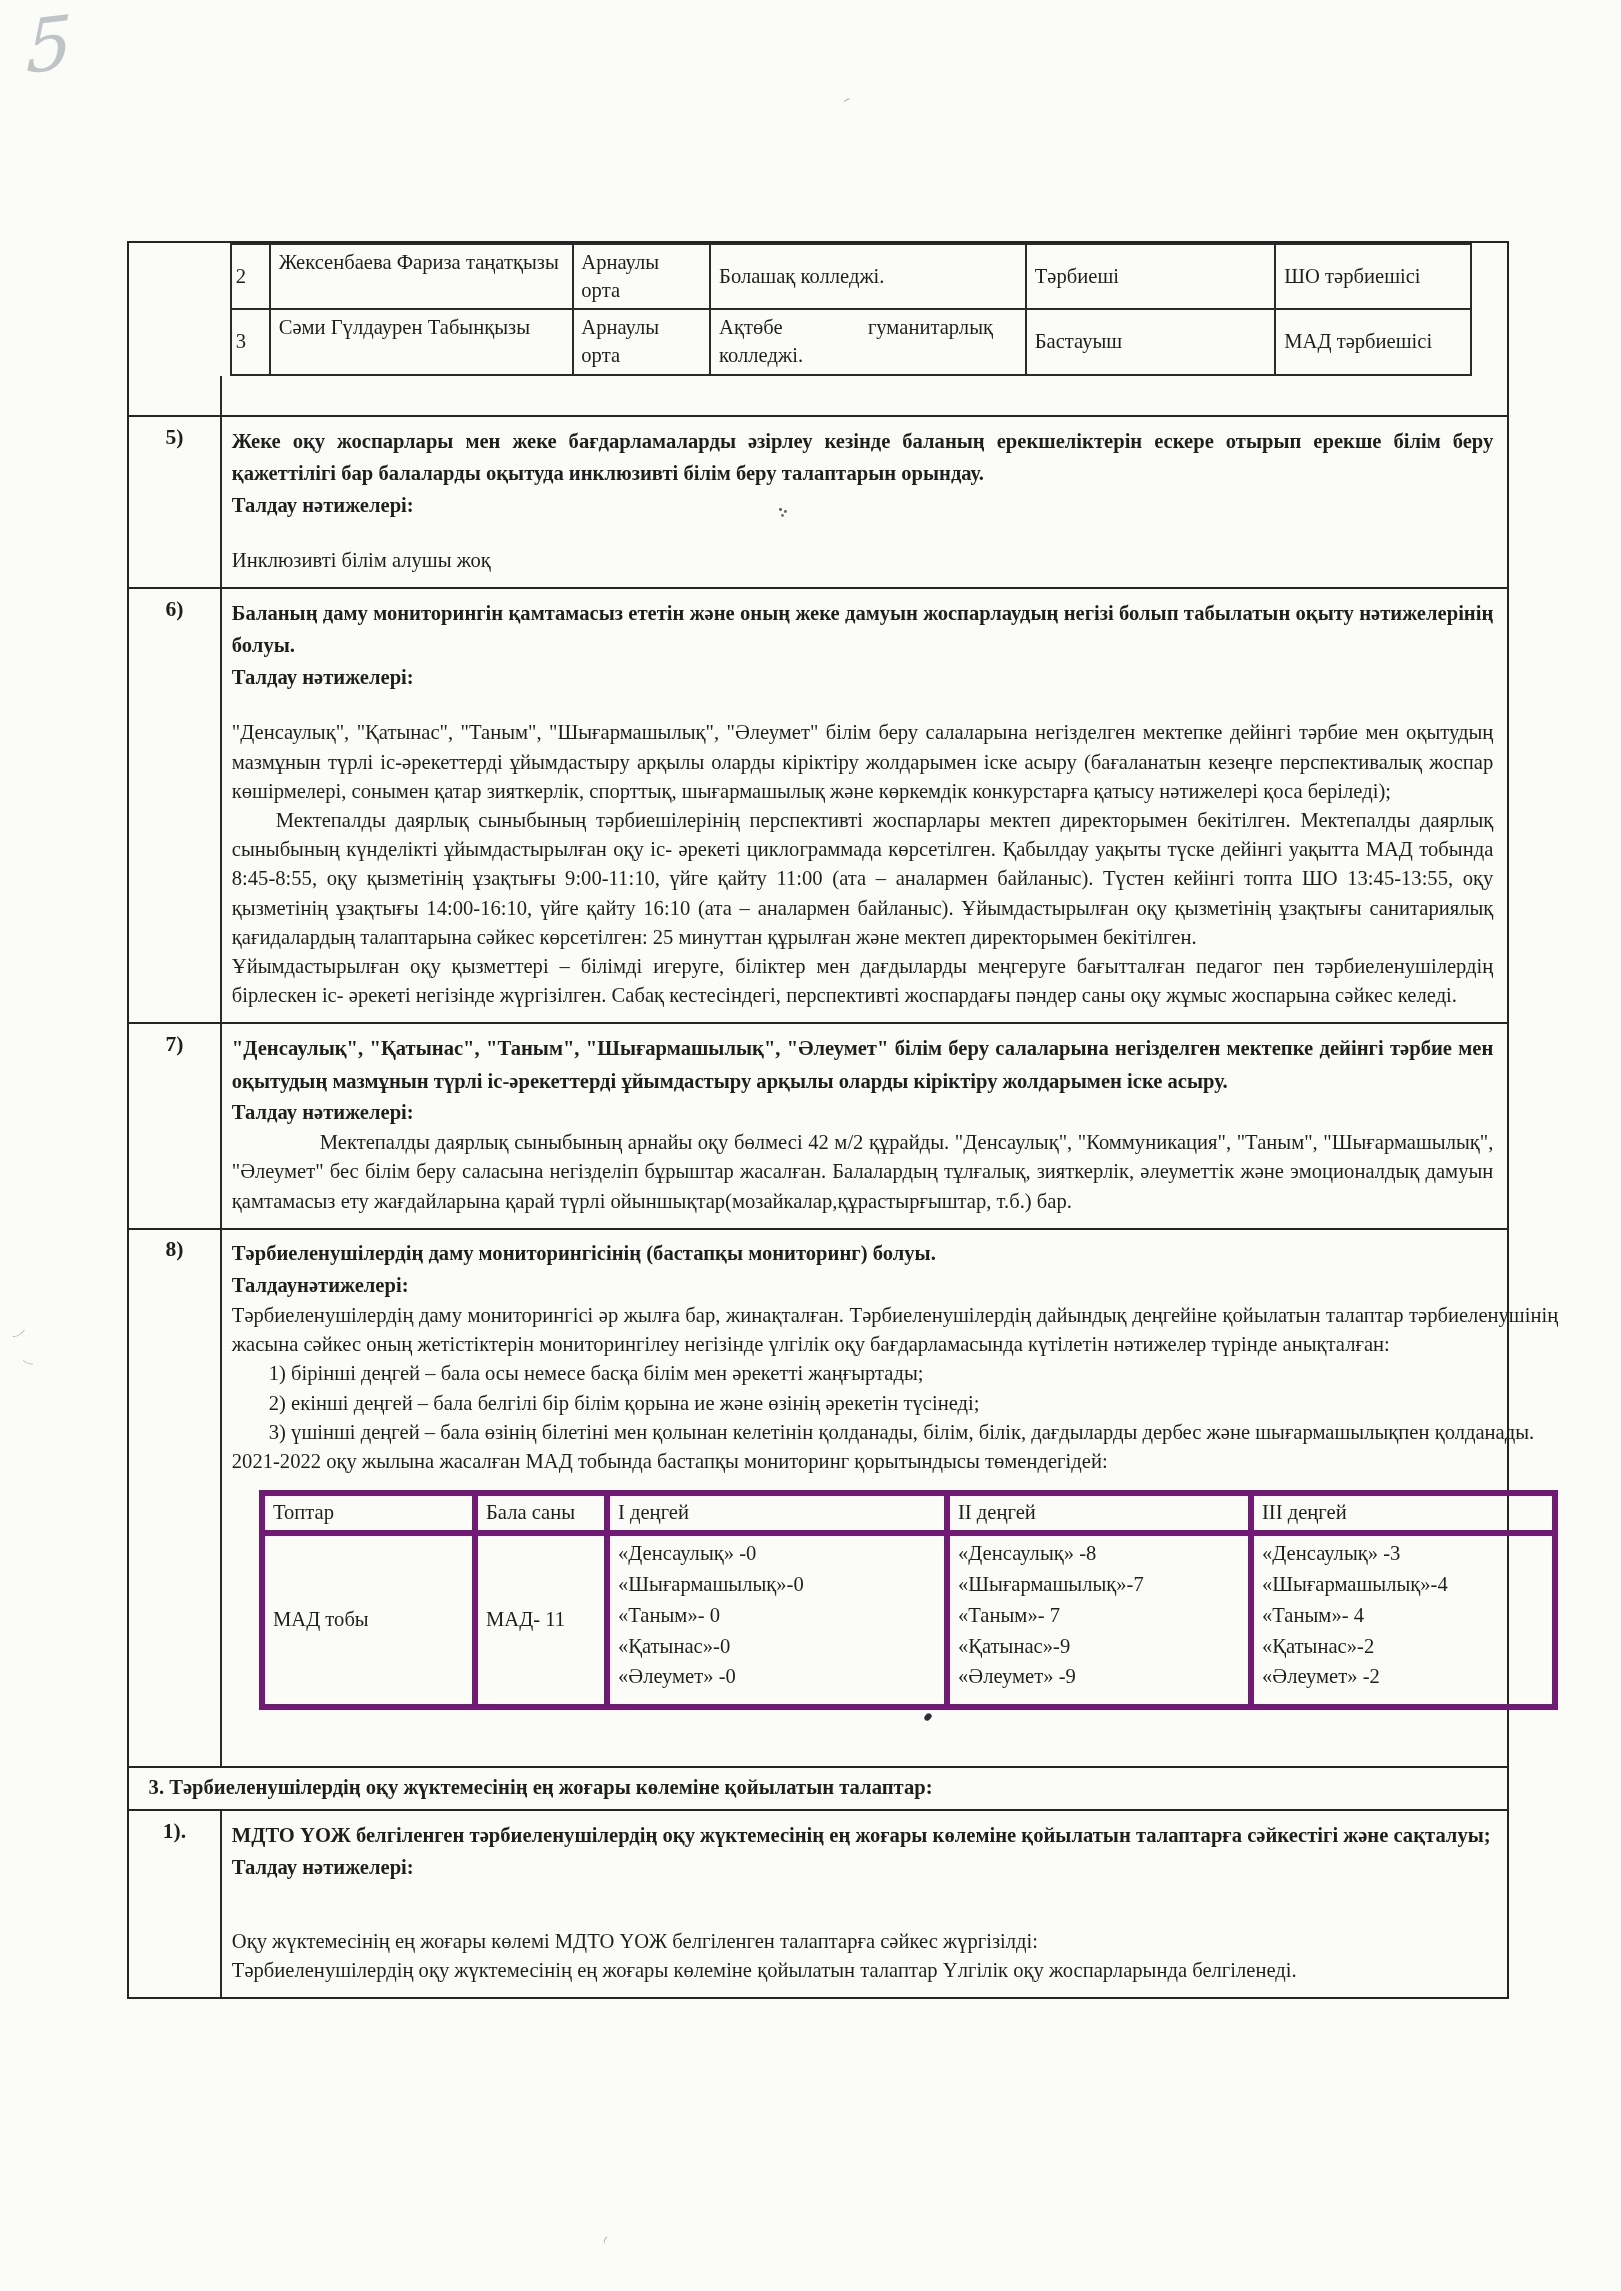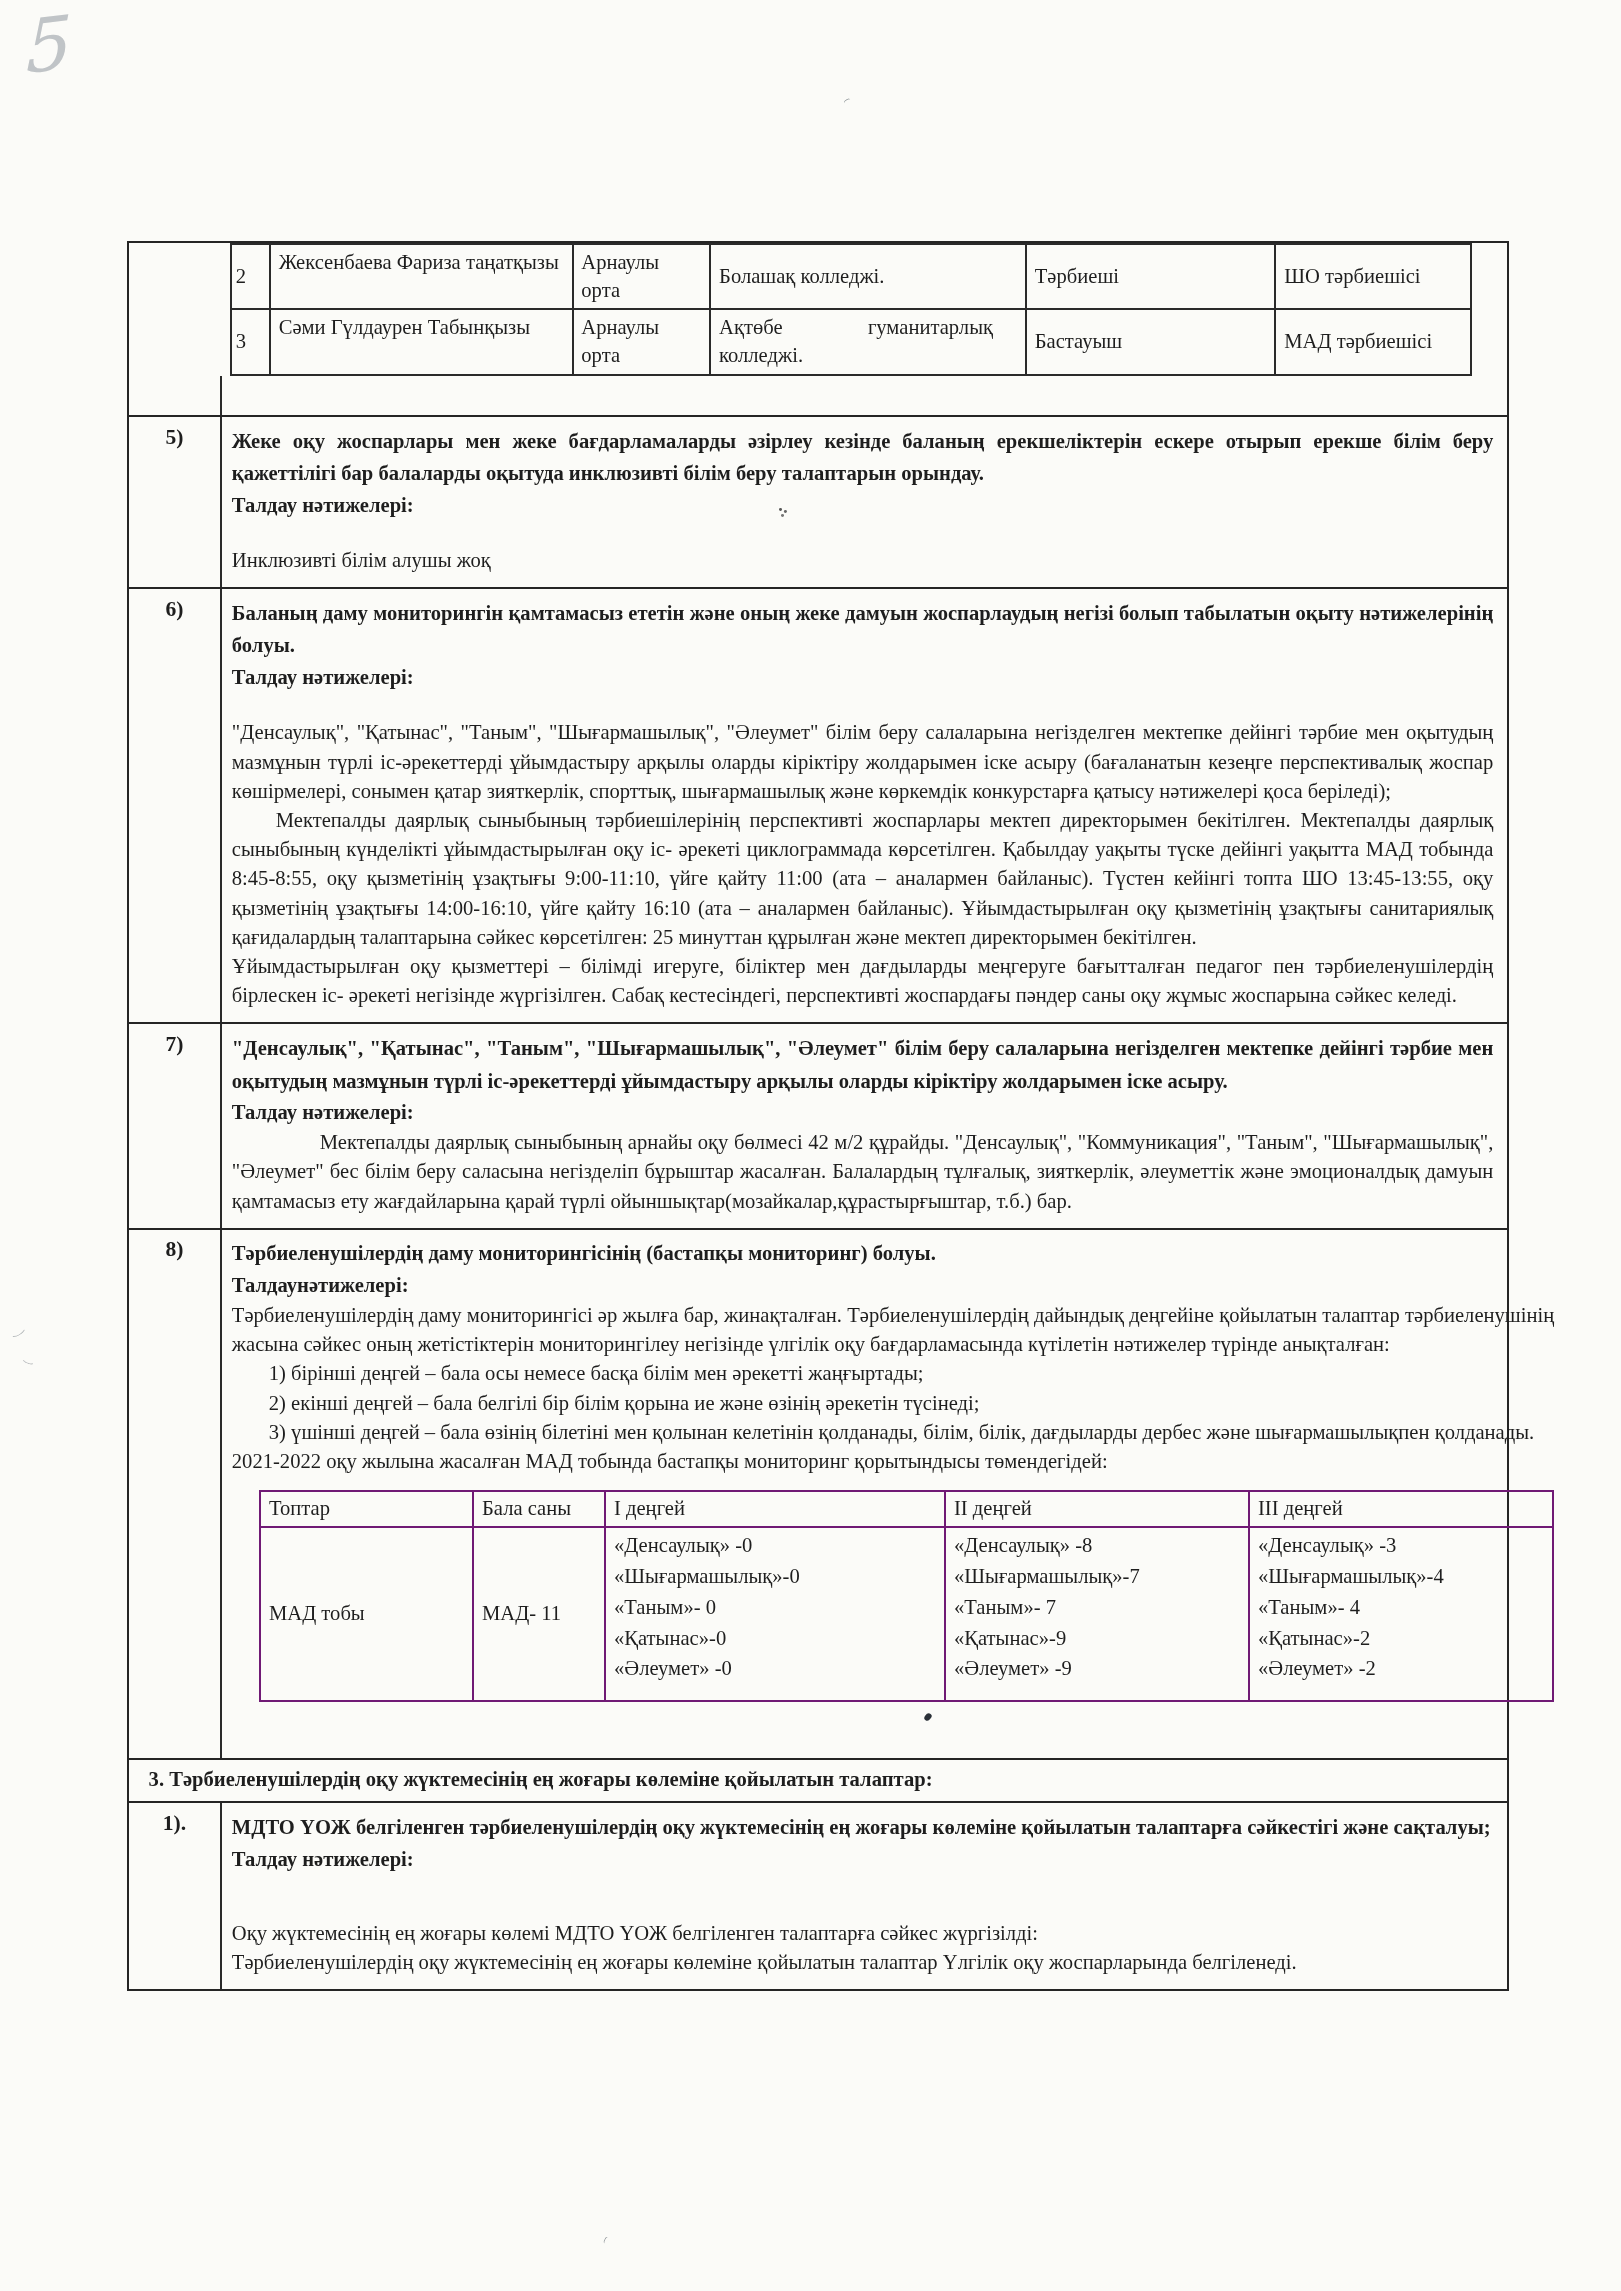--- a/index.html
+++ b/index.html
@@ -74,21 +74,21 @@
     flex:1;padding:4.9px 13.7px 6.9px 19.6px;
     font-weight:bold;font-size:20.6px;line-height:1.45;
   }
 
   
   .mon{
     border-collapse:collapse;margin:13.7px 0 44px 27.4px;
     table-layout:fixed;width:1247px;font-size:20.6px;
   }
   .mon td,.mon th{
-    border:2px solid #701a75;box-sizing:border-box;
+    border:6px solid #701a75;box-sizing:border-box;
     padding:2px 7.8px;text-align:left;font-weight:normal;
     vertical-align:top;line-height:1.45;
   }
   .mon th{height:33px;vertical-align:middle;}
   .mon .w1{width:213px;} .mon .w2{width:132px;} .mon .w3{width:340px;}
   .mon .w4{width:304px;} .mon .w5{width:304px;}
   .mon td.mid{vertical-align:middle;}
   .mon .lvl div{line-height:1.5;}
   .mon tr.data{height:174px;}
 

